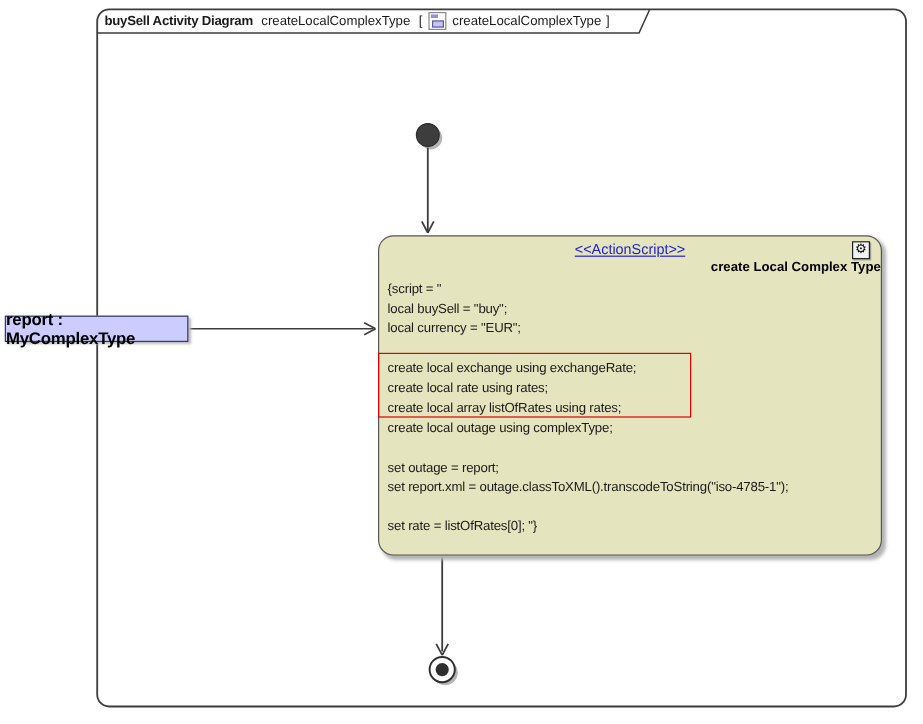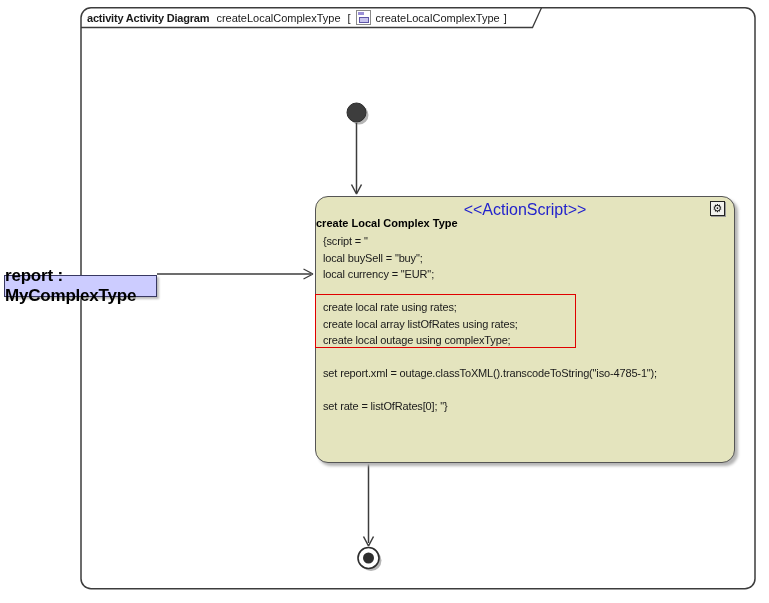--- a/index.html
+++ b/index.html
@@ -17,38 +17,38 @@
   .diagram-icon{width:13px;height:13px;border:1px solid #8a8a8a;background:#ffffff;
                 display:inline-block;position:relative;margin:0 2px;}
   .diagram-icon .a{position:absolute;left:1px;top:1px;width:6px;height:3px;background:#9a8fd8;}
   .diagram-icon .b{position:absolute;left:2px;top:6px;width:8px;height:4px;background:#c8c4ee;border:1px solid #5f57a8;}
 
   
   .action-node{left:315px;top:196px;width:420px;height:267px;box-sizing:border-box;
                background:#e4e4be;border:1.5px solid #555555;border-radius:13px;
                box-shadow:3px 3px 3px #b4b4b4;}
   .stereotype{position:absolute;left:0;top:4px;width:100%;text-align:center;
-              font-size:16px;color:#2222cc;}
-  .action-title{position:absolute;left:0;top:20px;width:100%;text-align:left;
+              font-size:12px;color:#2222cc;text-decoration:underline;}
+  .action-title{position:absolute;left:0;top:20px;width:100%;text-align:right;
                 font-size:11px;font-weight:bold;color:#000000;}
   .script{position:absolute;left:7px;top:36px;right:4px;font-size:11px;
           letter-spacing:-0.15px;}
   .script .line{height:16.5px;line-height:16.5px;white-space:nowrap;}
   .highlight-box{position:absolute;left:-1px;top:97px;width:259px;height:52px;
                  border:1px solid #e00000;pointer-events:none;}
   .gear-btn{position:absolute;top:4px;right:9px;width:15px;height:15px;box-sizing:border-box;
             border:1px solid #222222;background:#f2f2ee;display:flex;align-items:center;
             justify-content:center;font-size:11px;line-height:11px;color:#111;
             box-shadow:1px 1px 0 #9a9a9a;}
 
   
   .param-node{left:4px;top:263px;width:153px;height:22px;box-sizing:border-box;
               background:#ccccff;border:1px solid #383862;box-shadow:2px 2px 2px #bcbcbc;
               display:flex;align-items:center;justify-content:center;
-              font-size:17px;font-weight:bold;color:#000;letter-spacing:-0.2px;margin-top:12px;}
+              font-size:14px;font-weight:bold;color:#000;letter-spacing:-0.2px;}
 </style>
 </head>
 <body>
 
 <svg id="wire" width="769" height="603" viewBox="0 0 769 603">
 
   <rect x="81" y="7.75" width="674" height="581" rx="10" fill="none" stroke="#3c3c3c" stroke-width="1.5"></rect>
 
   <path d="M81,27.5 L532.5,27.5 L541.5,7.75" fill="none" stroke="#3c3c3c" stroke-width="1.3"></path>
 
@@ -69,45 +69,47 @@
     <path d="M368.5,464 L368.5,543"></path>
     <path d="M368.5,546 L363.5,536.5 M368.5,546 L373.5,536.5"></path>
   </g>
 
   <circle cx="371" cy="560.5" r="10.5" fill="#b5b5b5"></circle>
   <circle cx="368.5" cy="558" r="10.5" fill="#ffffff" stroke="#2e2e2e" stroke-width="1.6"></circle>
   <circle cx="368.5" cy="558" r="5.5" fill="#2e2e2e"></circle>
 </svg>
 
 <div class="layer frame-header">
-  <span class="kw">activity Activity Diagram</span>
+  <span class="kw">buySell Activity Diagram</span>
   <span class="nm">createLocalComplexType</span>
   <span class="br">[</span>
   <span class="diagram-icon">
       <span class="a"></span>
       <span class="b"></span>
     </span>
   <span class="nm" style="margin-left:3px">createLocalComplexType</span>
   <span class="br" style="margin-left:0">]</span>
 </div>
 
 <div class="layer action-node">
   <div class="stereotype">&lt;&lt;ActionScript&gt;&gt;</div>
   <div class="action-title">create Local Complex Type</div>
   <div class="gear-btn">⚙</div>
 
   <div class="script">
     <div class="line">{script = "</div>
     <div class="line">local buySell = "buy";</div>
     <div class="line">local currency = "EUR";</div>
     <div class="line"></div>
+    <div class="line">create local exchange using exchangeRate;</div>
     <div class="line">create local rate using rates;</div>
     <div class="line">create local array listOfRates using rates;</div>
     <div class="line">create local outage using complexType;</div>
     <div class="line"></div>
+    <div class="line">set outage = report;</div>
     <div class="line">set report.xml = outage.classToXML().transcodeToString("iso-4785-1");</div>
     <div class="line"></div>
     <div class="line">set rate = listOfRates[0]; "}</div>
   </div>
 
   <div class="highlight-box"></div>
 </div>
 
 <div class="layer param-node">
   <span>report : MyComplexType</span>

